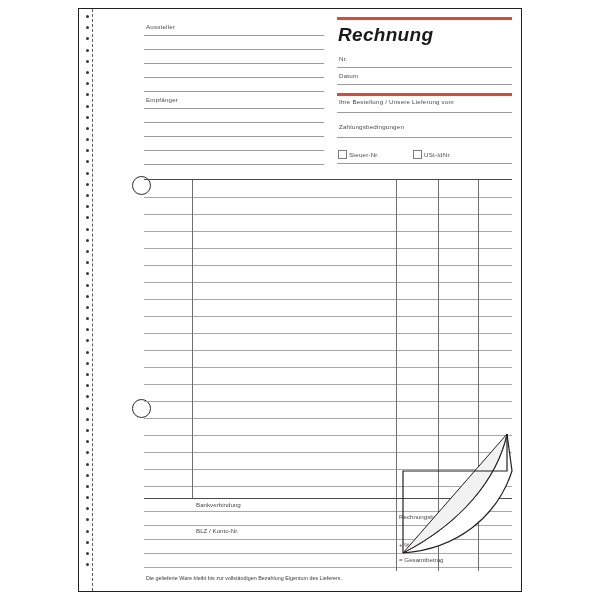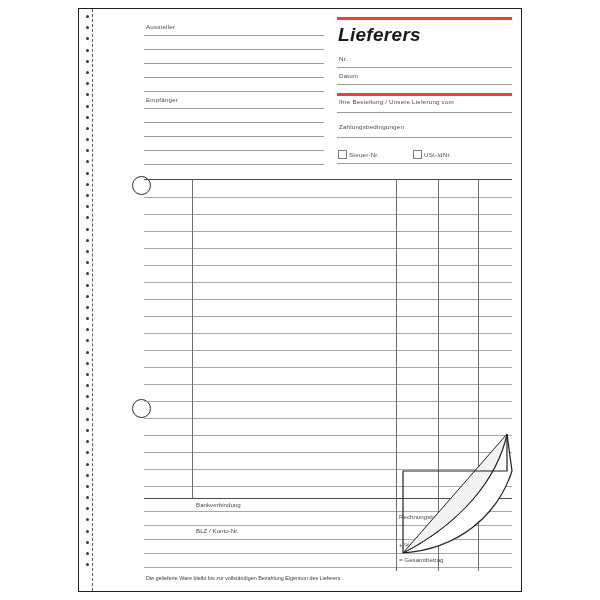--- a/index.html
+++ b/index.html
@@ -269,21 +269,21 @@
         <i></i>
     </div>
 
     <div class="filing-hole" id="filing-hole-top"></div>
     <div class="filing-hole" id="filing-hole-bottom"></div>
 
     <div id="header-area">
 
       <div id="title-block">
         <div id="title-rule-top"></div>
-        <div id="doc-title">Lieferers</div>
+        <div id="doc-title">Rechnung</div>
       </div>
 
       <div class="field-label" style="left:2px; top:8px;">Aussteller</div>
       <div class="rule" style="left:0px; top:20px; width:180px;"></div>
       <div class="rule" style="left:0px; top:34px; width:180px;"></div>
       <div class="rule" style="left:0px; top:48px; width:180px;"></div>
       <div class="rule" style="left:0px; top:62px; width:180px;"></div>
       <div class="rule" style="left:0px; top:76px; width:180px;"></div>
 
       <div class="field-label" style="left:2px; top:81px;">Empfänger</div>

